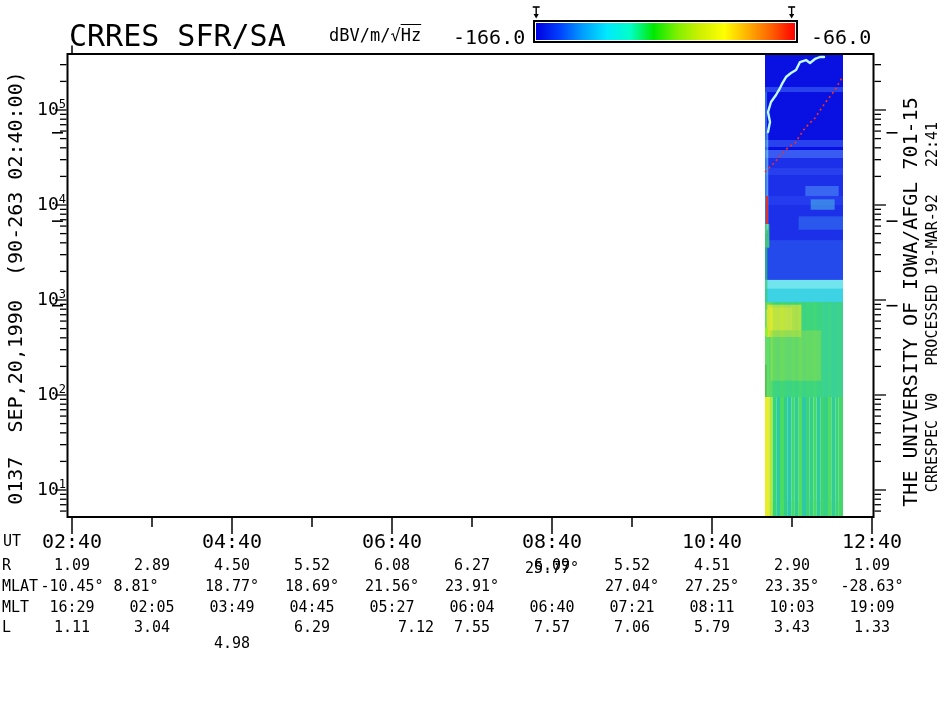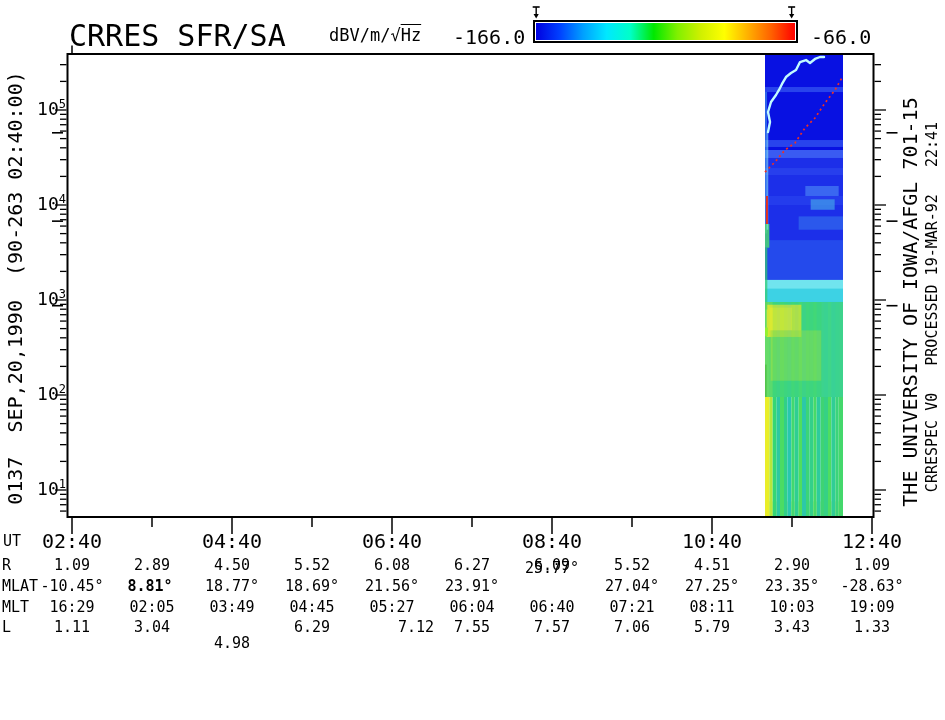--- a/index.html
+++ b/index.html
@@ -258,21 +258,21 @@
       <div class="abs rowval" style="left:270px;top:556px;width:84px;">5.52</div>
       <div class="abs rowval" style="left:350px;top:556px;width:84px;">6.08</div>
       <div class="abs rowval" style="left:430px;top:556px;width:84px;">6.27</div>
       <div class="abs rowval" style="left:510px;top:556px;width:84px;">6.09</div>
       <div class="abs rowval" style="left:590px;top:556px;width:84px;">5.52</div>
       <div class="abs rowval" style="left:670px;top:556px;width:84px;">4.51</div>
       <div class="abs rowval" style="left:750px;top:556px;width:84px;">2.90</div>
       <div class="abs rowval" style="left:830px;top:556px;width:84px;">1.09</div>
       <div class="abs rowlab" style="left:2px;top:577px;">MLAT</div>
       <div class="abs rowval" style="left:30px;top:577px;width:84px;">-10.45°</div>
-      <div class="abs rowval" style="left:108px;top:577px;width:84px;font-weight:bold;">8.81°</div>
+      <div class="abs rowval" style="left:94px;top:577px;width:84px;">8.81°</div>
       <div class="abs rowval" style="left:190px;top:577px;width:84px;">18.77°</div>
       <div class="abs rowval" style="left:270px;top:577px;width:84px;">18.69°</div>
       <div class="abs rowval" style="left:350px;top:577px;width:84px;">21.56°</div>
       <div class="abs rowval" style="left:430px;top:577px;width:84px;">23.91°</div>
       <div class="abs rowval" style="left:510px;top:559px;width:84px;">25.77°</div>
       <div class="abs rowval" style="left:590px;top:577px;width:84px;">27.04°</div>
       <div class="abs rowval" style="left:670px;top:577px;width:84px;">27.25°</div>
       <div class="abs rowval" style="left:750px;top:577px;width:84px;">23.35°</div>
       <div class="abs rowval" style="left:830px;top:577px;width:84px;">-28.63°</div>
       <div class="abs rowlab" style="left:2px;top:598px;">MLT</div>

